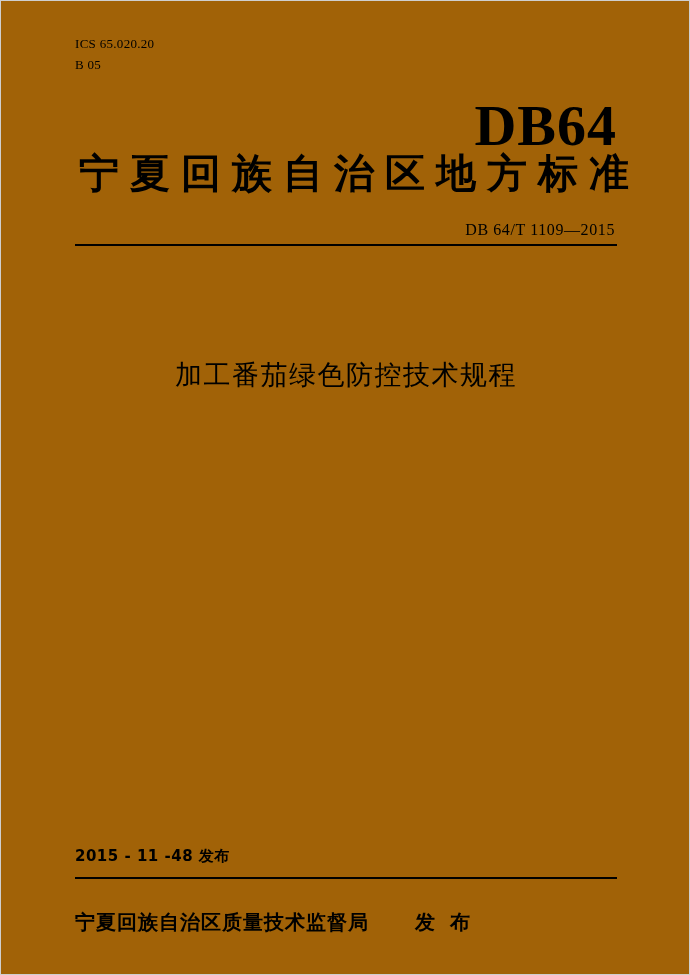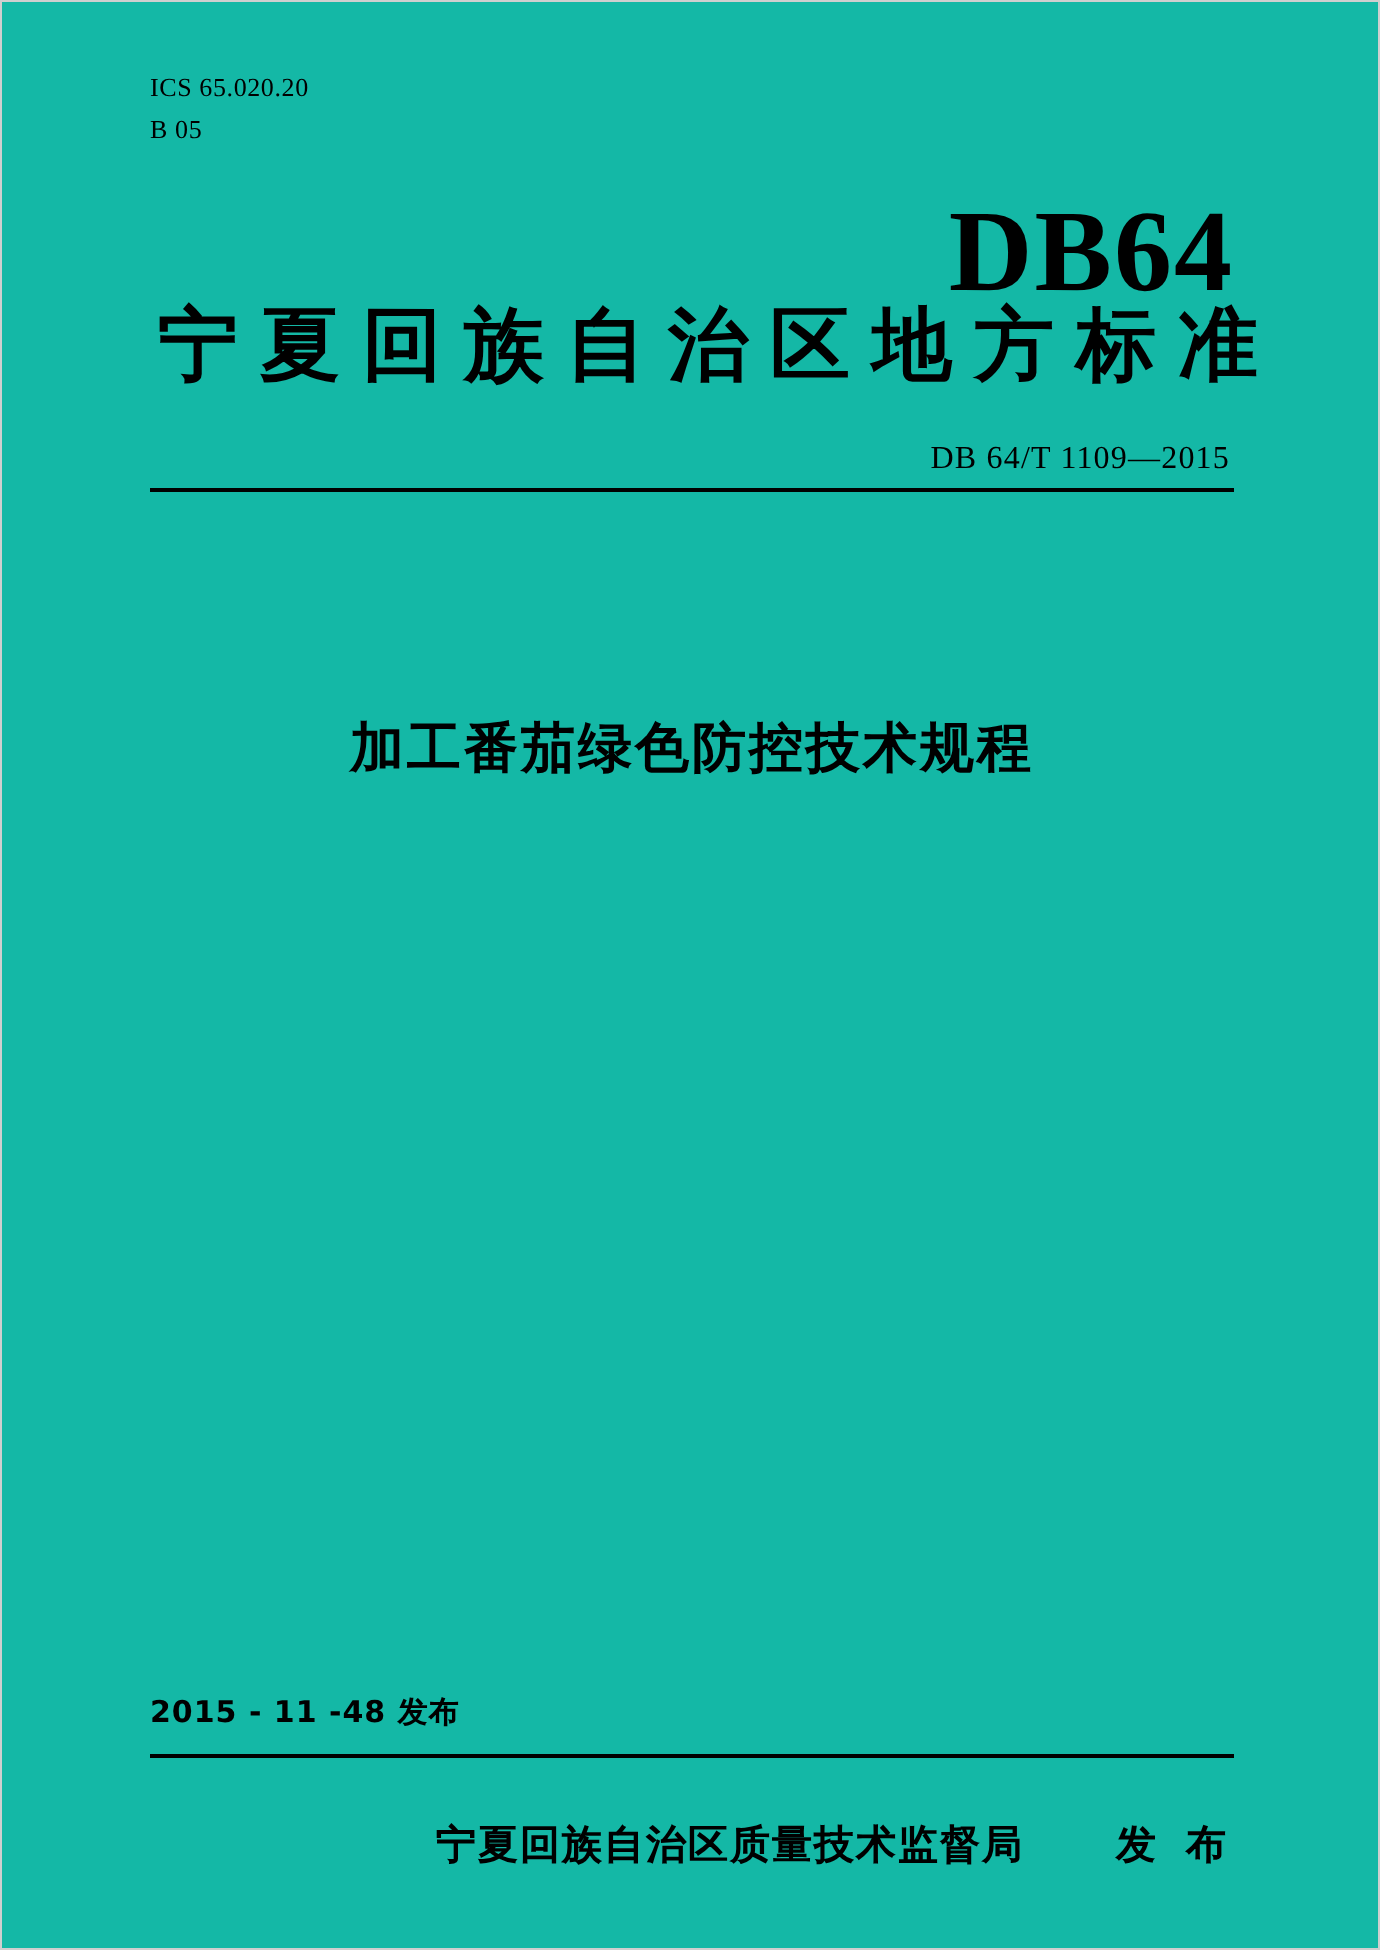--- a/index.html
+++ b/index.html
@@ -14,21 +14,21 @@
     color: #000000;
     position: relative;
     overflow: hidden;
   }
   .page {
     position: absolute;
     left: 0;
     top: 0;
     width: 690px;
     height: 975px;
-    background: #14b8a6;
+    background: #a16207;
     border: 1px solid #cfcfcf;
     box-sizing: border-box;
   }
   .content {
     position: absolute;
     left: 74px;
     top: 0;
     width: 542px;
     height: 975px;
   }
@@ -94,21 +94,21 @@
   }
 
   
   .doc-title {
     position: absolute;
     left: 0;
     top: 355px;
     width: 542px;
     text-align: center;
     font-family: "DejaVu Sans", sans-serif;
-    font-weight: bold;
+    font-weight: normal;
     font-size: 27px;
     line-height: 38px;
     letter-spacing: 1.5px;
   }
 
   
   .dates-row {
     position: absolute;
     left: 0;
     top: 846px;
@@ -145,21 +145,21 @@
     height: 2px;
     background: #000;
   }
 
   
   .issuer-row {
     position: absolute;
     left: 0;
     top: 908px;
     width: 542px;
-    text-align: right;
+    text-align: left;
     white-space: nowrap;
   }
   .issuer-name {
     font-family: "DejaVu Sans", sans-serif;
     font-weight: bold;
     font-size: 20px;
     letter-spacing: 1px;
   }
   .issuer-action {
     font-family: "DejaVu Sans", sans-serif;

